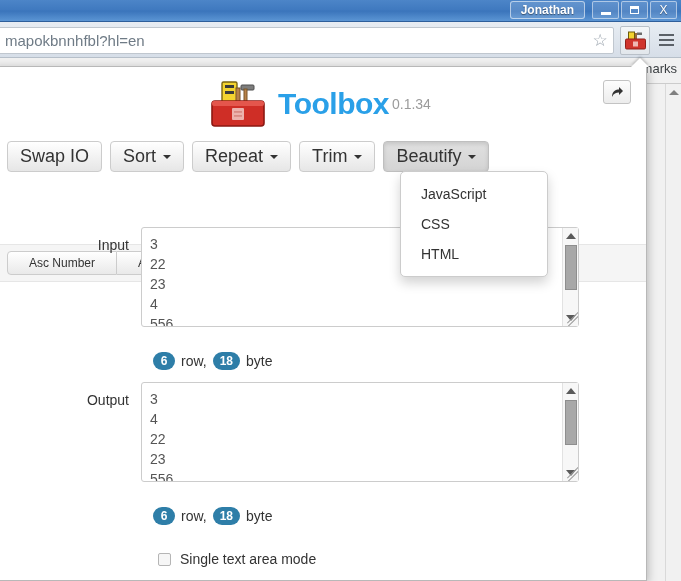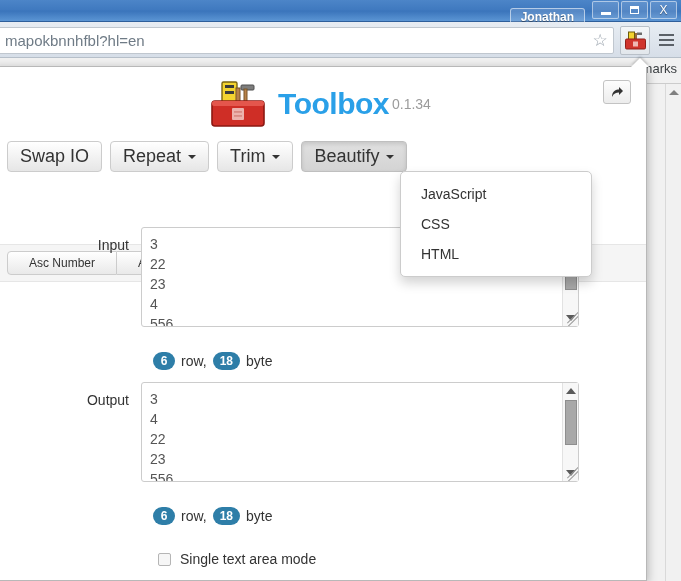--- a/index.html
+++ b/index.html
@@ -19,21 +19,20 @@
   }
   .tb-user {
     position: absolute; right: 96px; top: 1px;
     height: 18px; padding: 0 10px;
     display: flex; align-items: center;
     color: #ffffff; font-size: 12px; font-weight: bold;
     text-shadow: 0 1px 1px rgba(0,0,0,.45);
     border: 1px solid rgba(255,255,255,.55);
     border-radius: 3px;
     background: rgba(255,255,255,.14);
-    margin-top: 7px;
   }
   .win-btns { position: absolute; right: 4px; top: 1px; display: flex; gap: 2px; }
   .win-btn {
     width: 27px; height: 18px;
     display: flex; align-items: center; justify-content: center;
     border: 1px solid rgba(255,255,255,.5);
     border-radius: 2px;
     background: rgba(255,255,255,.12);
     color: #fff; font-size: 12px;
     text-shadow: 0 1px 1px rgba(0,0,0,.4);
@@ -156,21 +155,21 @@
     width: 0; height: 0;
     border-left: 4px solid transparent;
     border-right: 4px solid transparent;
     border-top: 4px solid #333;
     margin-left: 2px;
   }
 
   
   #beautify-menu {
     position: absolute; left: 400px; top: 171px;
-    width: 192px; padding: 7px 0;
+    width: 148px; padding: 7px 0;
     background: #ffffff;
     border: 1px solid #ccc;
     border-radius: 5px;
     box-shadow: 0 6px 12px rgba(0,0,0,.175);
     z-index: 20;
   }
   .menu-item {
     padding: 5px 20px;
     font-size: 14px; color: #333; line-height: 20px;
   }
@@ -337,20 +336,24 @@
     <svg width="14" height="14" viewBox="0 0 14 14">
       <path d="M2 12 C2 6, 6 4.5, 9 4.5 L9 2 L13 6 L9 10 L9 7.5 C6 7.5, 3.5 8.5, 2 12 Z" fill="#333"></path>
     </svg>
   </div>
 
   <div id="primary-toolbar">
     <div class="btn">
       <span>Swap IO</span>
     </div>
     <div class="btn">
+      <span>Sort</span>
+      <i class="caret"></i>
+    </div>
+    <div class="btn">
       <span>Repeat</span>
       <i class="caret"></i>
     </div>
     <div class="btn">
       <span>Trim</span>
       <i class="caret"></i>
     </div>
     <div class="btn active">
       <span>Beautify</span>
       <i class="caret"></i>

